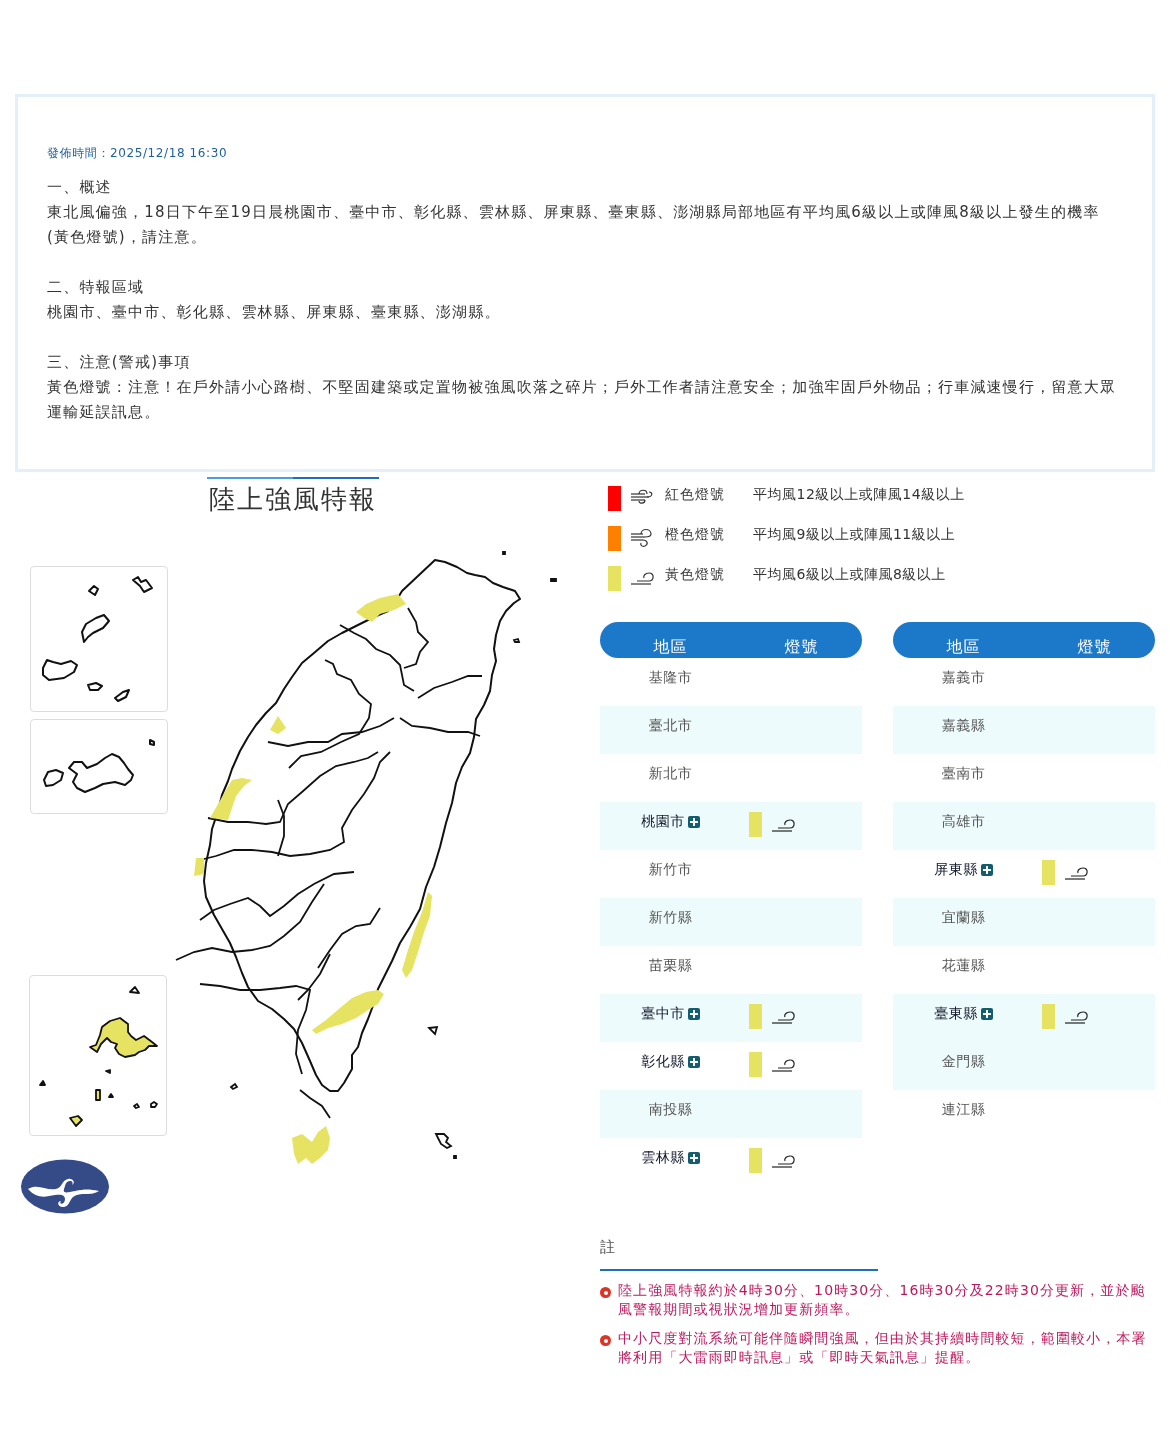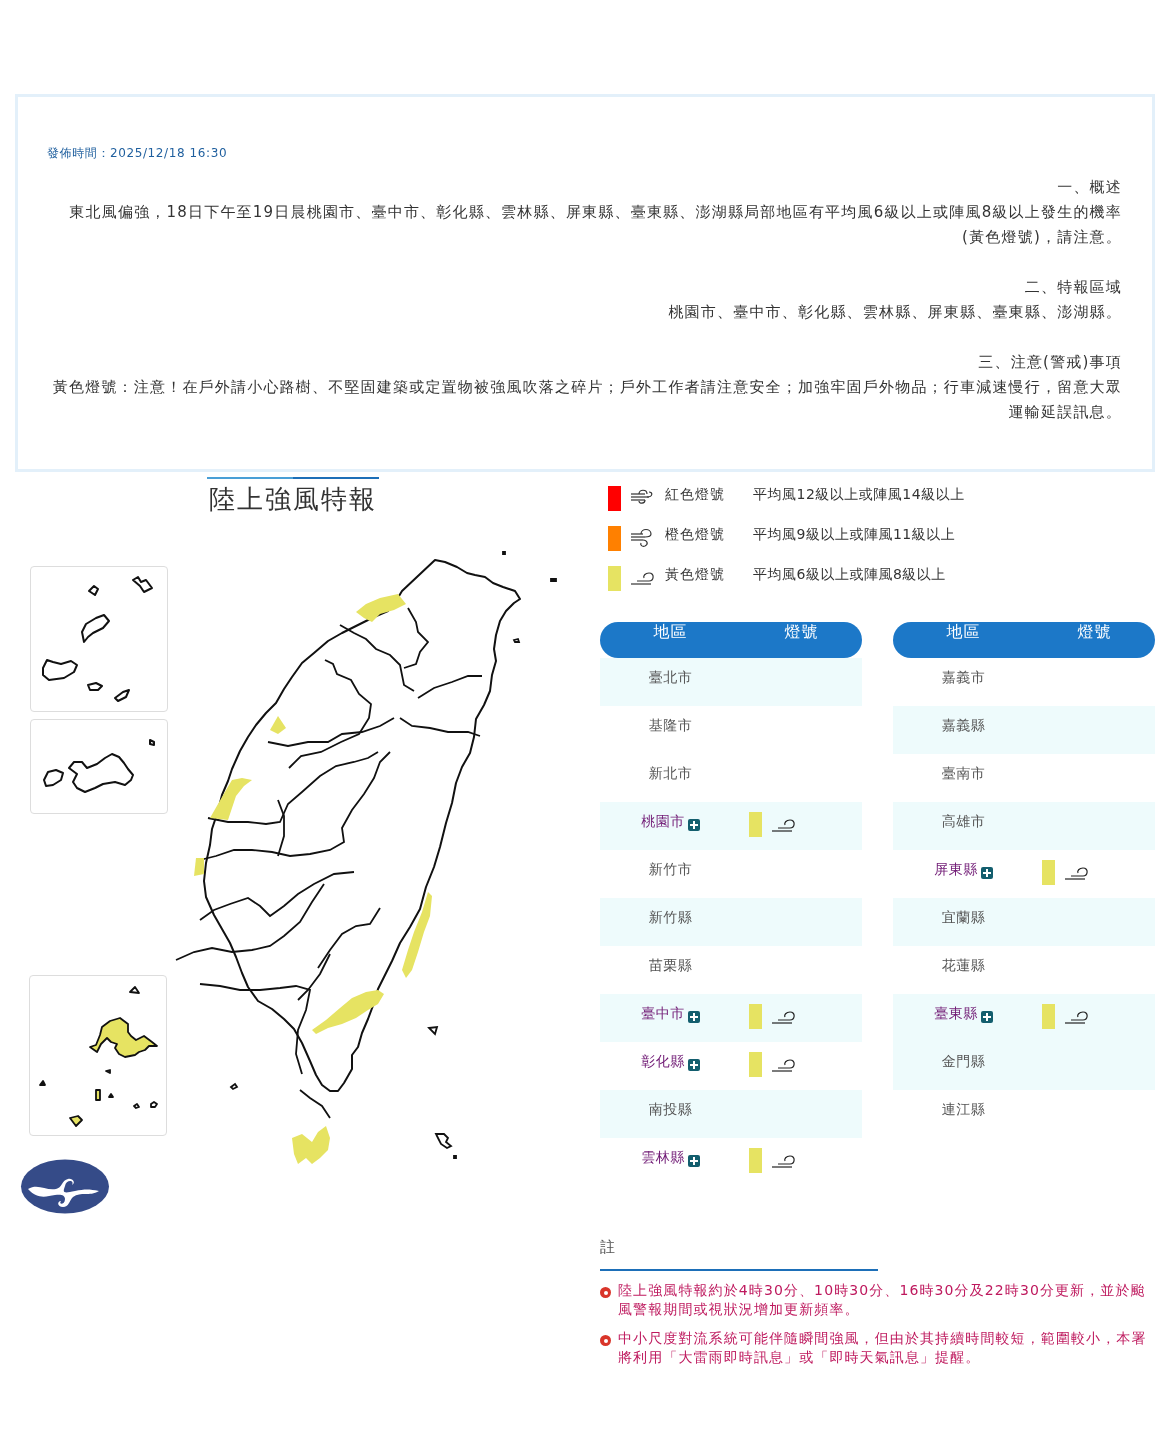--- a/index.html
+++ b/index.html
@@ -5,21 +5,21 @@
     * { box-sizing: border-box; margin: 0; padding: 0; }
     html, body { width: 1170px; height: 1434px; background: #ffffff; overflow: hidden; }
     body { font-family: "DejaVu Sans", "Liberation Sans", sans-serif; color: #333333; position: relative; }
 
     .notice-box {
       position: absolute; left: 15px; top: 52px; width: 1140px; height: 378px;
       border: 3px solid #e3f0fa; padding: 46px 30px 0 29px; margin-top: 42px;
     }
     .issue-time { font-size: 12px; color: #1f5f9e; letter-spacing: 0.6px; margin-top: 2px; height: 18px; }
     .notice-body { margin-top: 12px; font-size: 15px; line-height: 25px; color: #333; letter-spacing: 1.2px; }
-    .notice-body p { min-height: 25px; text-align: right; }
+    .notice-body p { min-height: 25px; }
 
     .map-title {
       position: absolute; left: 207px; top: 450px; width: 172px; text-align: center;
       font-size: 26px; letter-spacing: 2px; color: #333; height: 29px; margin-top: 32px;
     }
     .map-title-line {
       position: absolute; left: 207px; top: 477px; width: 172px; height: 2px;
       background: linear-gradient(to right, #4a9fd6 0, #4a9fd6 50%, #1d6fb8 50%, #1d6fb8 100%);
     }
 
@@ -29,27 +29,27 @@
     .legend { position: absolute; left: 608px; top: 486px; width: 560px; }
     .legend-row { display: flex; align-items: flex-start; height: 25px; margin-bottom: 15px; font-size: 14px; color: #333; }
     .legend-swatch { width: 13px; height: 25px; margin-right: 8px; }
     .legend-icon { width: 28px; height: 22px; margin-right: 8px; }
     .legend-label { width: 88px; letter-spacing: 1px; }
     .legend-desc { letter-spacing: 0.5px; }
 
     .area-table { position: absolute; top: 622px; width: 262px; border-collapse: collapse; }
     .area-table.left { left: 600px; }
     .area-table.right { left: 893px; }
-    .area-table .thead { display: flex; height: 36px; background: #1c78c8; color: #fff; font-size: 16px; letter-spacing: 1px; align-items: flex-start; border-radius: 18px; }
+    .area-table .thead { display: flex; height: 36px; background: #1c78c8; color: #fff; font-size: 16px; letter-spacing: 1px; align-items: flex-end; border-radius: 18px; }
     .area-table .thead .c1 { width: 141px; text-align: center; }
     .area-table .thead .c2 { width: 121px; text-align: center; }
     .area-row { display: flex; height: 48px; align-items: flex-start; padding-top: 11px; font-size: 14px; letter-spacing: 0.5px; }
     .area-row.alt { background: #eefbfc; }
     .area-row .c1 { width: 141px; display: flex; justify-content: center; align-items: center; color: #555; }
-    .area-row .c1.active { color: #701a75; align-items: flex-end; }
+    .area-row .c1.active { color: #0f172a; }
     .area-row .c2 { width: 121px; display: flex; align-items: center; padding-left: 8px; height: 26px; margin-top: -2px; }
     .plus-icon {
       display: inline-block; width: 12px; height: 12px; border-radius: 2px; background: #135e6e;
       position: relative; margin-left: 3px;
     }
     .plus-icon::before, .plus-icon::after { content: ""; position: absolute; background: #fff; }
     .plus-icon::before { left: 2px; top: 5px; width: 8px; height: 2px; }
     .plus-icon::after { left: 5px; top: 2px; width: 2px; height: 8px; }
     .lamp { width: 13px; height: 25px; }
     .lamp-icon { width: 28px; height: 22px; margin-left: 8px; }
@@ -205,29 +205,29 @@
     <span class="legend-desc">平均風6級以上或陣風8級以上</span>
   </div>
 </div>
 
 <div class="area-table left">
   <div class="thead">
     <div class="c1">地區</div>
     <div class="c2">燈號</div>
   </div>
   <div id="tbody-left">
+      <div class="area-row">
+        <div class="c1">
+          <span>基隆市</span>
+        </div>
+        <div class="c2"></div>
+      </div>
       <div class="area-row alt">
         <div class="c1">
           <span>臺北市</span>
-        </div>
-        <div class="c2"></div>
-      </div>
-      <div class="area-row">
-        <div class="c1">
-          <span>基隆市</span>
         </div>
         <div class="c2"></div>
       </div>
       <div class="area-row">
         <div class="c1">
           <span>新北市</span>
         </div>
         <div class="c2"></div>
       </div>
       <div class="area-row alt">

